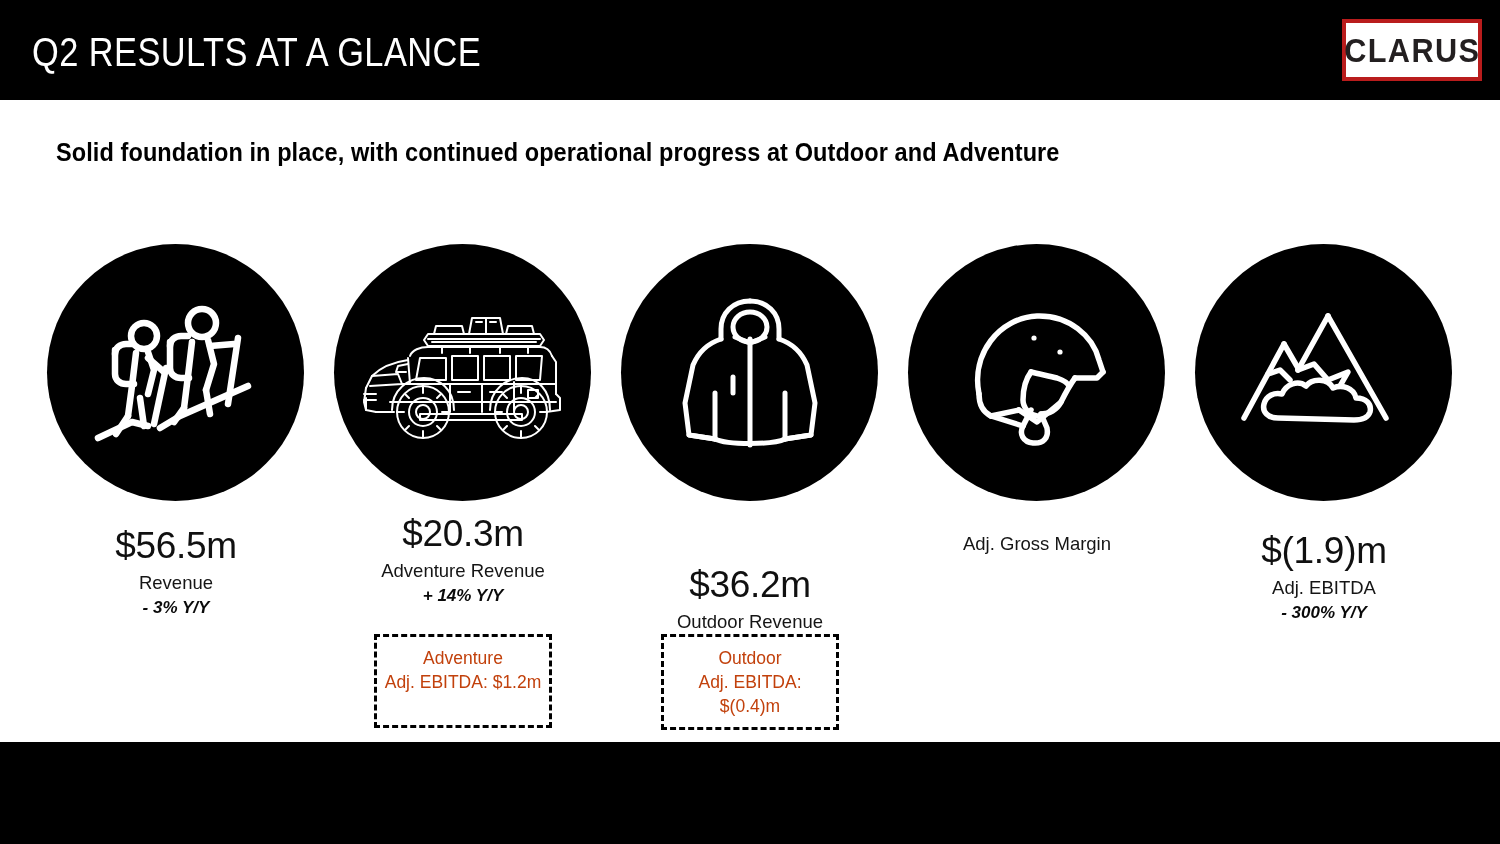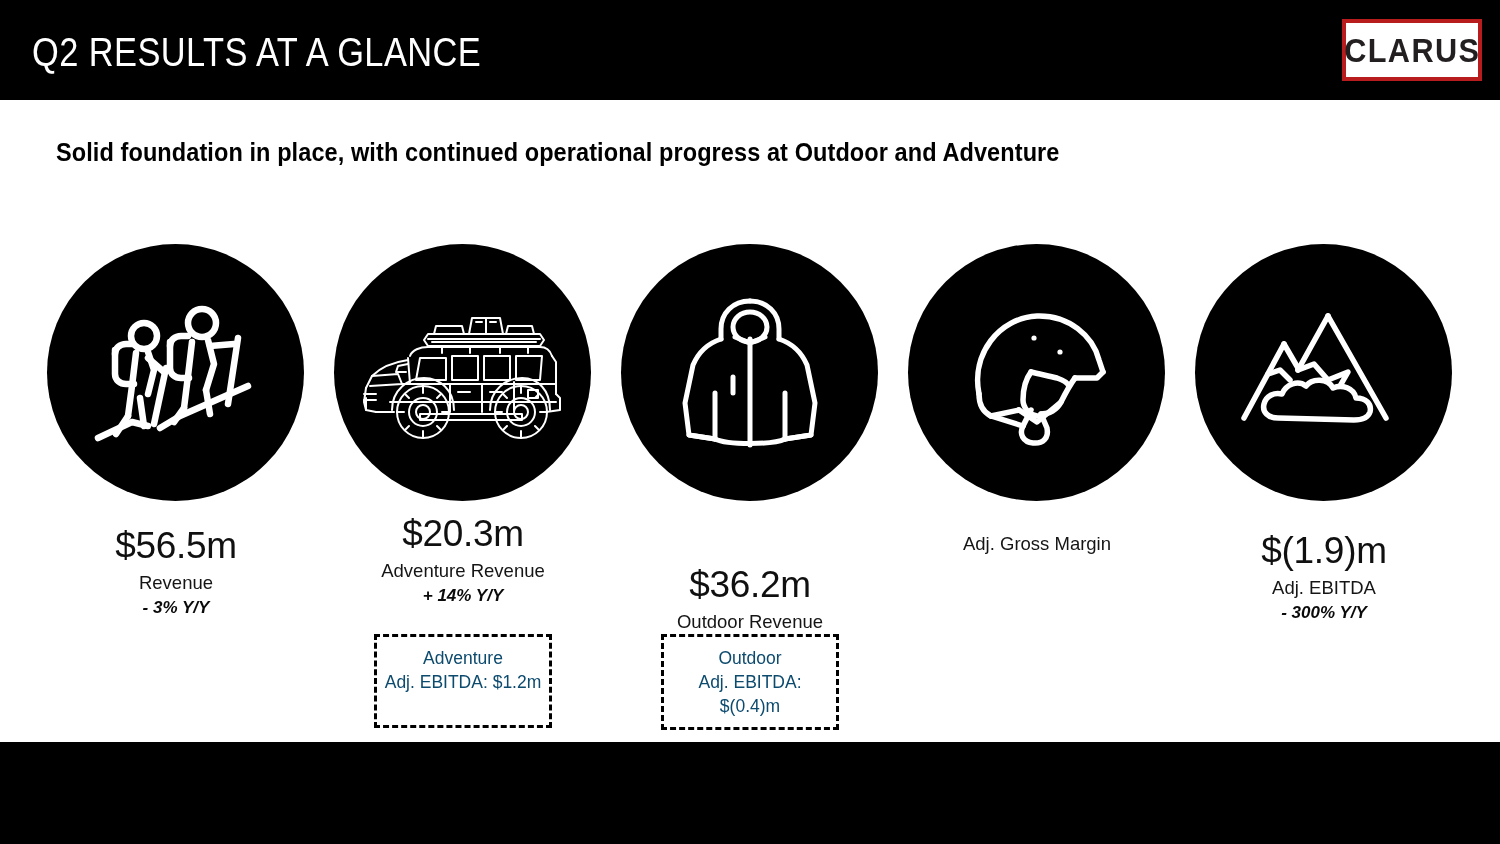--- a/index.html
+++ b/index.html
@@ -73,21 +73,21 @@
     line-height:24px; margin-top:1px;
   }
 
   
   .dashed-box {
     position:absolute; width:178px;
     border:3px dashed #000000; background:transparent;
     padding:9px 6px; text-align:center;
   }
   .dashed-line {
-    font-size:17.5px; line-height:24px; color:#0c4a6e; font-weight:400;
+    font-size:17.5px; line-height:24px; color:#c2410c; font-weight:400;
   }
 </style>
 </head>
 <body>
 
 <div id="header-bar"></div>
 <div id="page-title">Q2 RESULTS AT A GLANCE</div>
 <div id="logo">
   <span id="logo-text">CLARUS</span>
 </div>

